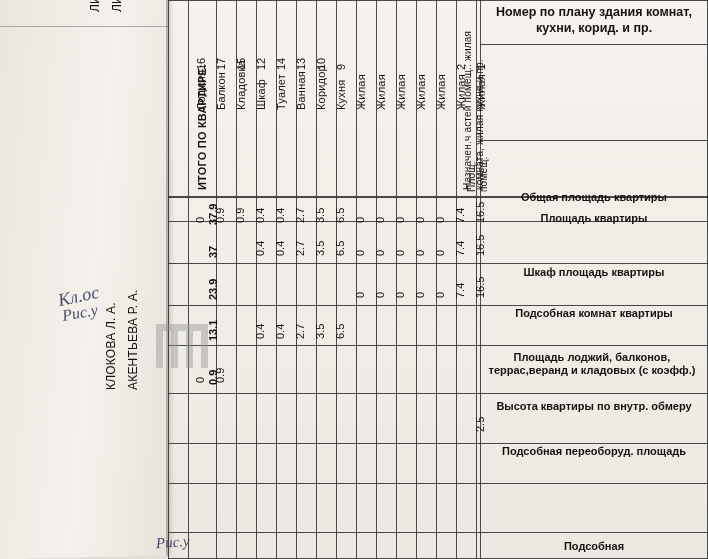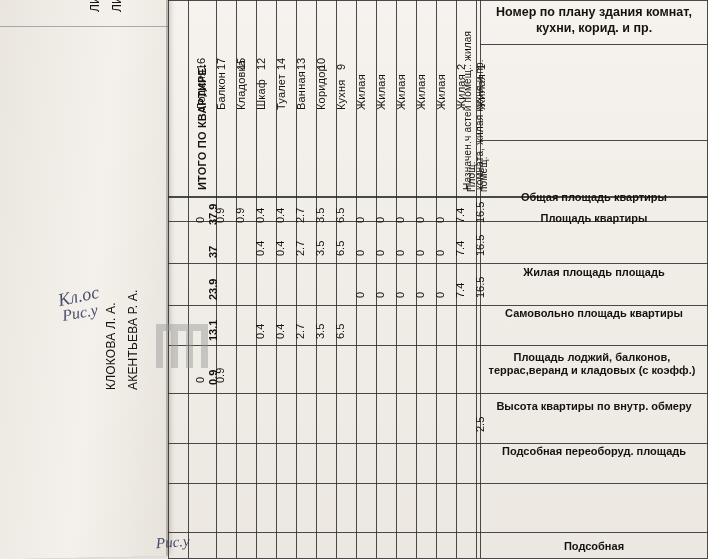--- a/index.html
+++ b/index.html
@@ -216,22 +216,22 @@
     <div class="num" style="left: 254px; top: 339px;">0.4</div>
     <div class="num" style="left: 207px; top: 385px; font-weight: bold;">0.9</div>
     <div class="num" style="left: 214px; top: 383px;">0.9</div>
     <div class="num" style="left: 194px; top: 383px;">0</div>
     <div class="num" style="left: 474px; top: 432px;">2.5</div>
   </div>
 
 <div id="rowlabels">
     <div class="rowlabel" style="left: 486px; width: 216px; top: 190.5px;">Общая площадь квартиры</div>
     <div class="rowlabel" style="left: 486px; width: 216px; top: 212px;">Площадь квартиры</div>
-    <div class="rowlabel" style="left: 486px; width: 216px; top: 266px;">Жилая площадь площадь</div>
-    <div class="rowlabel" style="left: 486px; width: 216px; top: 307px;">Самовольно площадь квартиры</div>
+    <div class="rowlabel" style="left: 486px; width: 216px; top: 266px;">Шкаф площадь квартиры</div>
+    <div class="rowlabel" style="left: 486px; width: 216px; top: 307px;">Подсобная комнат квартиры</div>
     <div class="rowlabel" style="left: 484px; width: 216px; top: 351px;">Площадь лоджий, балконов, террас,веранд и кладовых (с коэфф.)</div>
     <div class="rowlabel" style="left: 486px; width: 216px; top: 400px;">Высота квартиры по внутр. обмеру</div>
     <div class="rowlabel" style="left: 486px; width: 216px; top: 445px;">Подсобная переоборуд. площадь</div>
   </div>
 
 <div class="rowlabel" style="left:486px;top:540px;width:216px;">Подсобная</div>
 
 <div class="vlabel" style="left:88px;top:12px;font-size:12px;">ЛИКАЦИЮ СОСТАВИЛ :</div>
 <div class="vlabel" style="left:110px;top:12px;font-size:12px;">ЛИКАЦИЮ ПРОВЕРИЛ :</div>
 

